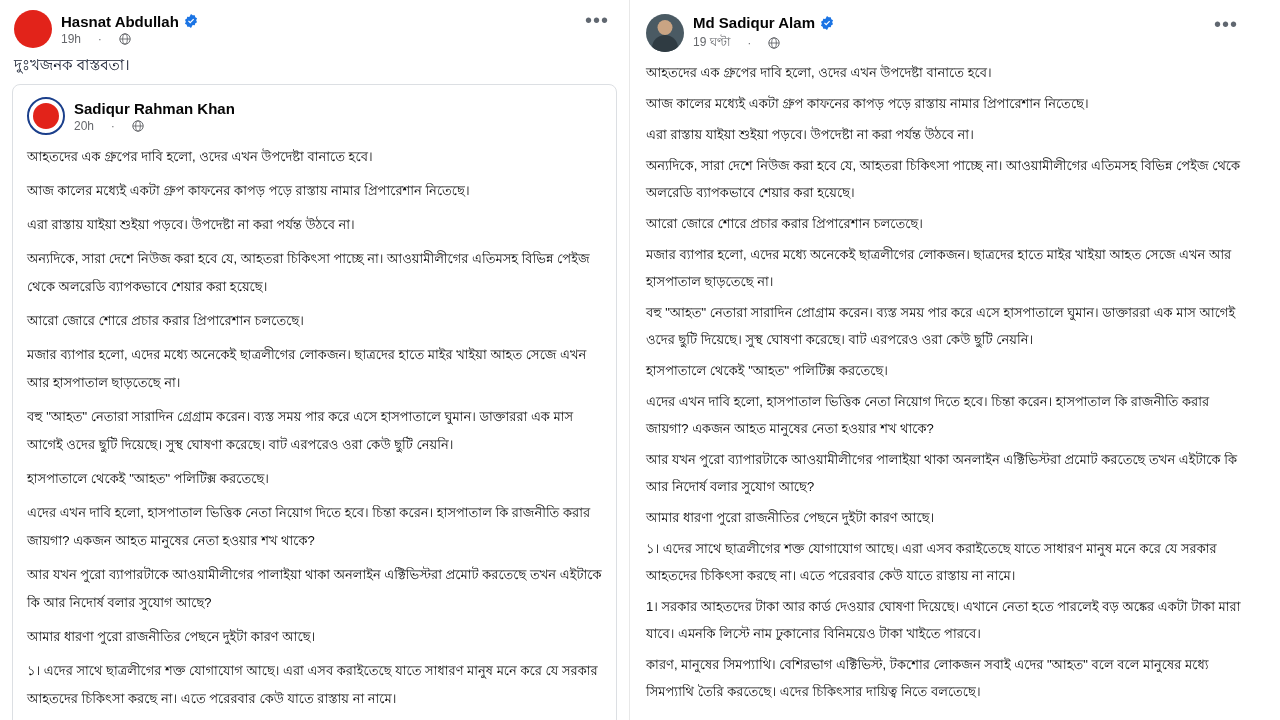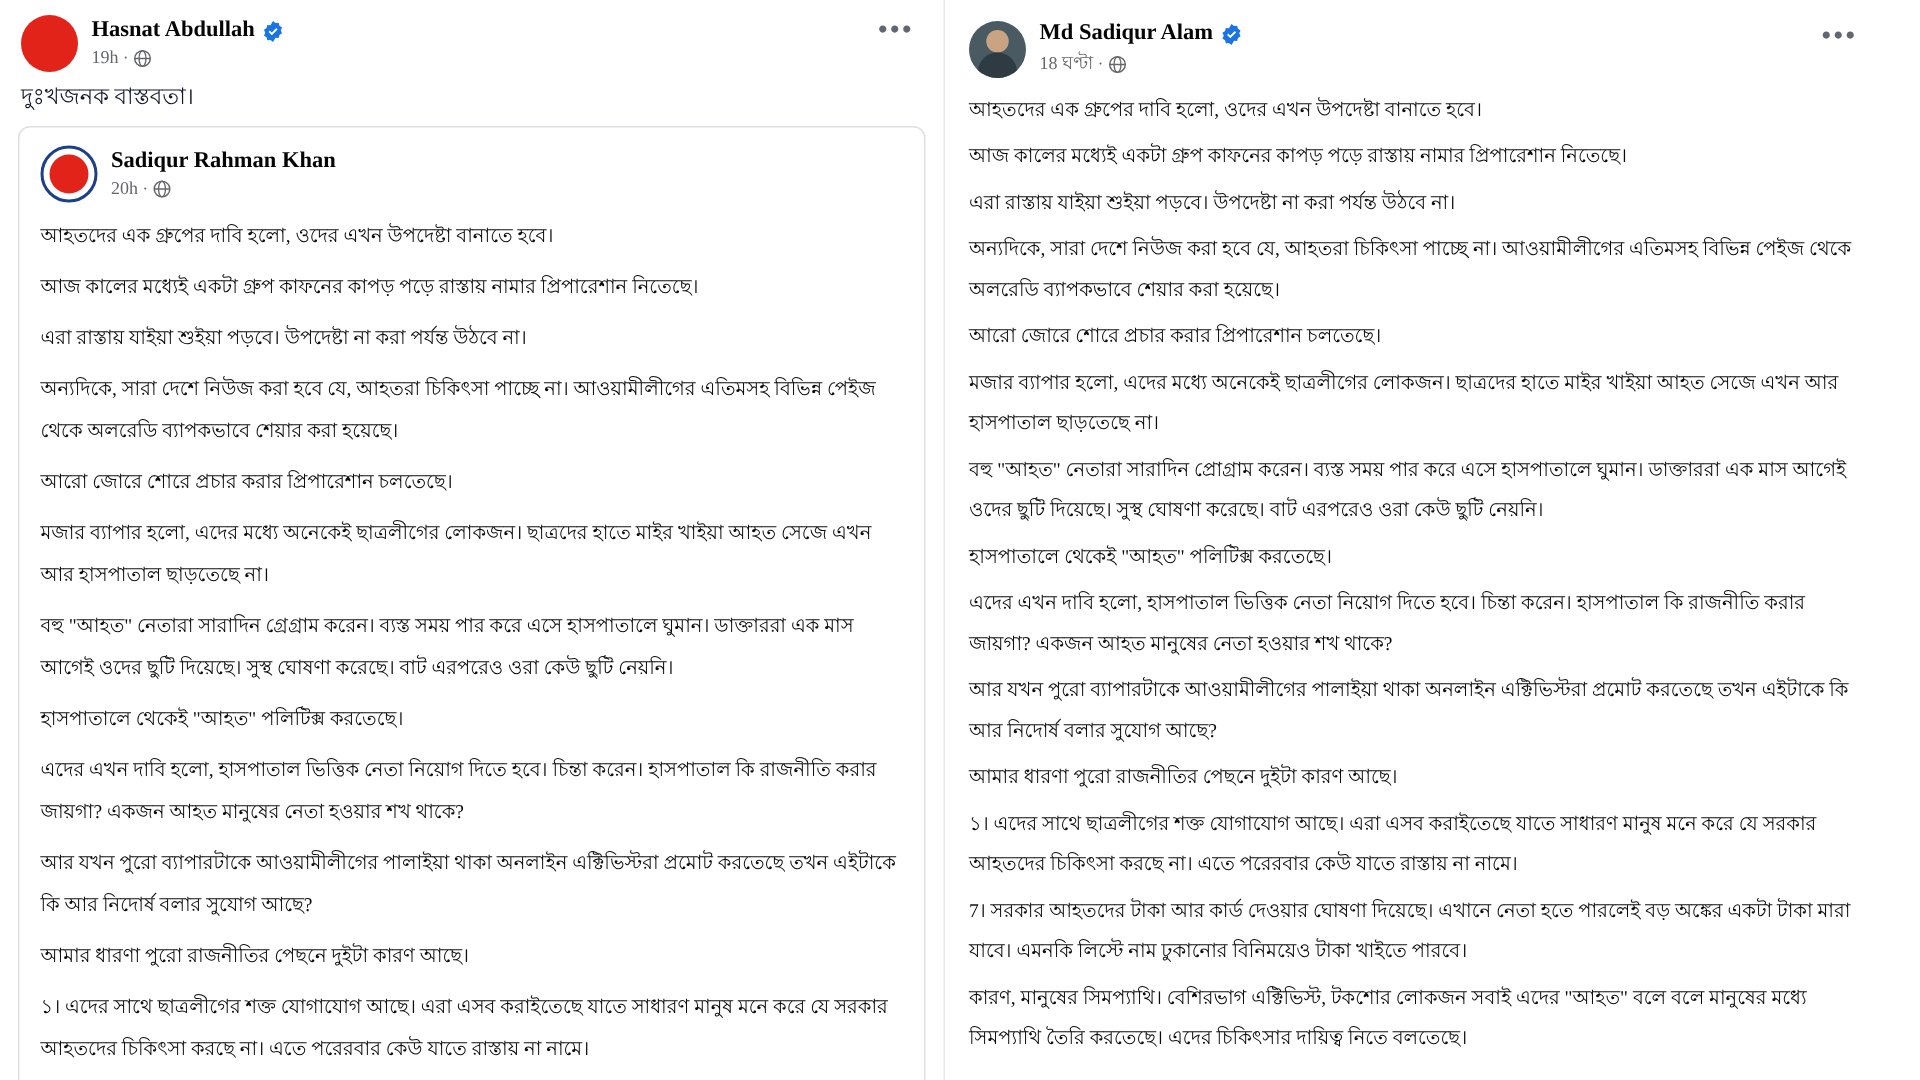--- a/index.html
+++ b/index.html
@@ -8,21 +8,20 @@
     width: 1280px; height: 720px;
     background: #ffffff;
     font-family: "Liberation Sans", sans-serif;
     overflow: hidden;
   }
   .screen {
     position: relative;
     width: 1260px; height: 720px;
     display: flex;
     background: #ffffff;
-    font-family: Liberation Serif, serif;
   }
   .pane {
     position: relative;
     height: 720px;
     overflow: hidden;
     background: #ffffff;
   }
   .pane-left { width: 640px; border-right: 1px solid #e8e8e8; }
   .pane-right { width: 640px; }
 
@@ -80,21 +79,21 @@
     line-height: 17px;
   }
   .verified {
     width: 14px; height: 14px;
     flex: 0 0 14px;
     display: inline-block;
   }
   .meta-row {
     display: flex;
     align-items: center;
-    gap: 3px;
+    gap: 17px;
     margin-top: 2px;
     font-size: 12px;
     color: #65676b;
   }
   .dot-sep { font-size: 11px; color: #65676b; }
   .globe {
     width: 12px; height: 12px;
     display: inline-block;
   }
   .more-dots {
@@ -250,21 +249,21 @@
         <div class="name-row">
           <span class="name">Md Sadiqur Alam</span>
           <span class="verified">
             <svg viewBox="0 0 16 16" width="14" height="14">
               <path fill="#1b74e4" d="M8 0l1.9 1.5 2.4-.2.6 2.3 2 1.3-1 2.2 1 2.2-2 1.3-.6 2.3-2.4-.2L8 16l-1.9-1.5-2.4.2-.6-2.3-2-1.3 1-2.2-1-2.2 2-1.3.6-2.3 2.4.2z"></path>
               <path fill="#ffffff" d="M7.1 10.8L4.6 8.3l1-1 1.5 1.5 3.4-3.4 1 1z"></path>
             </svg>
           </span>
         </div>
         <div class="meta-row">
-          <span>18 ঘণ্টা</span>
+          <span>19 ঘণ্টা</span>
           <span class="dot-sep">·</span>
           <span class="globe">
             <svg viewBox="0 0 12 12" width="12" height="12">
               <circle cx="6" cy="6" r="5.2" fill="none" stroke="#65676b" stroke-width="1"></circle>
               <ellipse cx="6" cy="6" rx="2.3" ry="5.2" fill="none" stroke="#65676b" stroke-width="0.9"></ellipse>
               <line x1="0.9" y1="6" x2="11.1" y2="6" stroke="#65676b" stroke-width="0.9"></line>
             </svg>
           </span>
         </div>
       </div>
@@ -277,21 +276,21 @@
       <p class="para">এরা রাস্তায় যাইয়া শুইয়া পড়বে। উপদেষ্টা না করা পর্যন্ত উঠবে না।</p>
       <p class="para">অন্যদিকে, সারা দেশে নিউজ করা হবে যে, আহতরা চিকিৎসা পাচ্ছে না। আওয়ামীলীগের এতিমসহ বিভিন্ন  পেইজ থেকে অলরেডি ব্যাপকভাবে শেয়ার করা হয়েছে।</p>
       <p class="para">আরো জোরে শোরে প্রচার করার প্রিপারেশান চলতেছে।</p>
       <p class="para">মজার ব্যাপার হলো, এদের মধ্যে অনেকেই ছাত্রলীগের লোকজন। ছাত্রদের হাতে মাইর খাইয়া আহত সেজে এখন আর হাসপাতাল ছাড়তেছে না।</p>
       <p class="para">বহু "আহত" নেতারা সারাদিন প্রোগ্রাম করেন। ব্যস্ত সময় পার করে এসে হাসপাতালে ঘুমান। ডাক্তাররা এক মাস আগেই ওদের ছুটি দিয়েছে। সুস্থ ঘোষণা করেছে। বাট এরপরেও ওরা কেউ ছুটি নেয়নি।</p>
       <p class="para">হাসপাতালে থেকেই "আহত" পলিটিক্স করতেছে।</p>
       <p class="para">এদের এখন দাবি হলো, হাসপাতাল ভিত্তিক নেতা নিয়োগ দিতে হবে। চিন্তা করেন। হাসপাতাল কি রাজনীতি করার জায়গা? একজন আহত মানুষের নেতা হওয়ার শখ থাকে?</p>
       <p class="para">আর যখন পুরো ব্যাপারটাকে আওয়ামীলীগের পালাইয়া থাকা অনলাইন এক্টিভিস্টরা প্রমোট করতেছে তখন এইটাকে কি আর নিদোর্ষ বলার সুযোগ আছে?</p>
       <p class="para">আমার ধারণা পুরো রাজনীতির পেছনে দুইটা কারণ আছে।</p>
       <p class="para">১। এদের সাথে ছাত্রলীগের শক্ত যোগাযোগ আছে। এরা এসব করাইতেছে যাতে সাধারণ মানুষ মনে করে যে সরকার আহতদের চিকিৎসা করছে না। এতে পরেরবার কেউ যাতে রাস্তায় না নামে।</p>
-      <p class="para">7। সরকার আহতদের টাকা আর কার্ড দেওয়ার ঘোষণা দিয়েছে। এখানে নেতা হতে পারলেই বড় অঙ্কের একটা টাকা মারা যাবে। এমনকি লিস্টে নাম ঢুকানোর বিনিময়েও টাকা খাইতে পারবে।</p>
+      <p class="para">1। সরকার আহতদের টাকা আর কার্ড দেওয়ার ঘোষণা দিয়েছে। এখানে নেতা হতে পারলেই বড় অঙ্কের একটা টাকা মারা যাবে। এমনকি লিস্টে নাম ঢুকানোর বিনিময়েও টাকা খাইতে পারবে।</p>
       <p class="para">কারণ, মানুষের সিমপ্যাথি। বেশিরভাগ এক্টিভিস্ট, টকশোর লোকজন সবাই এদের "আহত" বলে বলে মানুষের মধ্যে সিমপ্যাথি তৈরি করতেছে। এদের চিকিৎসার দায়িত্ব নিতে বলতেছে।</p>
 
     </div>
 
     <div class="fade-bottom"></div>
   </div>
 
 </div>
 
 </body></html>

